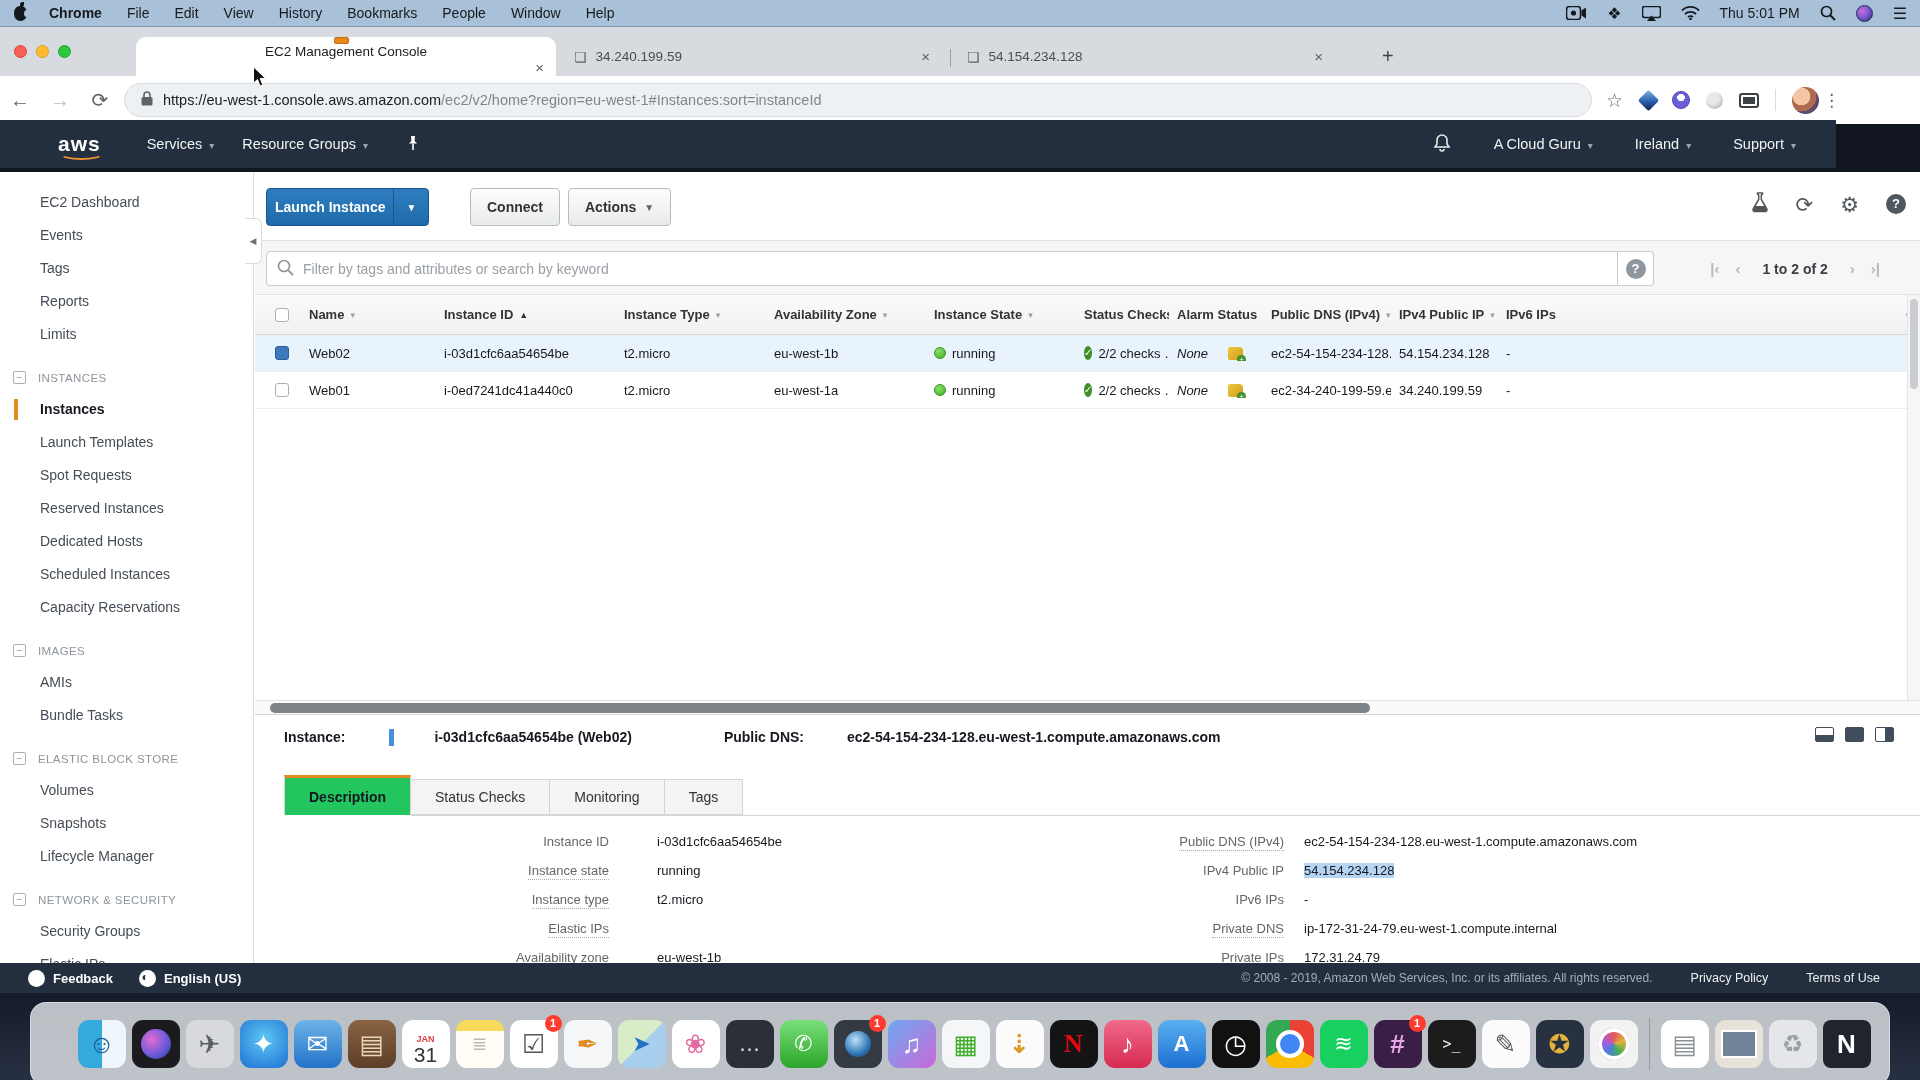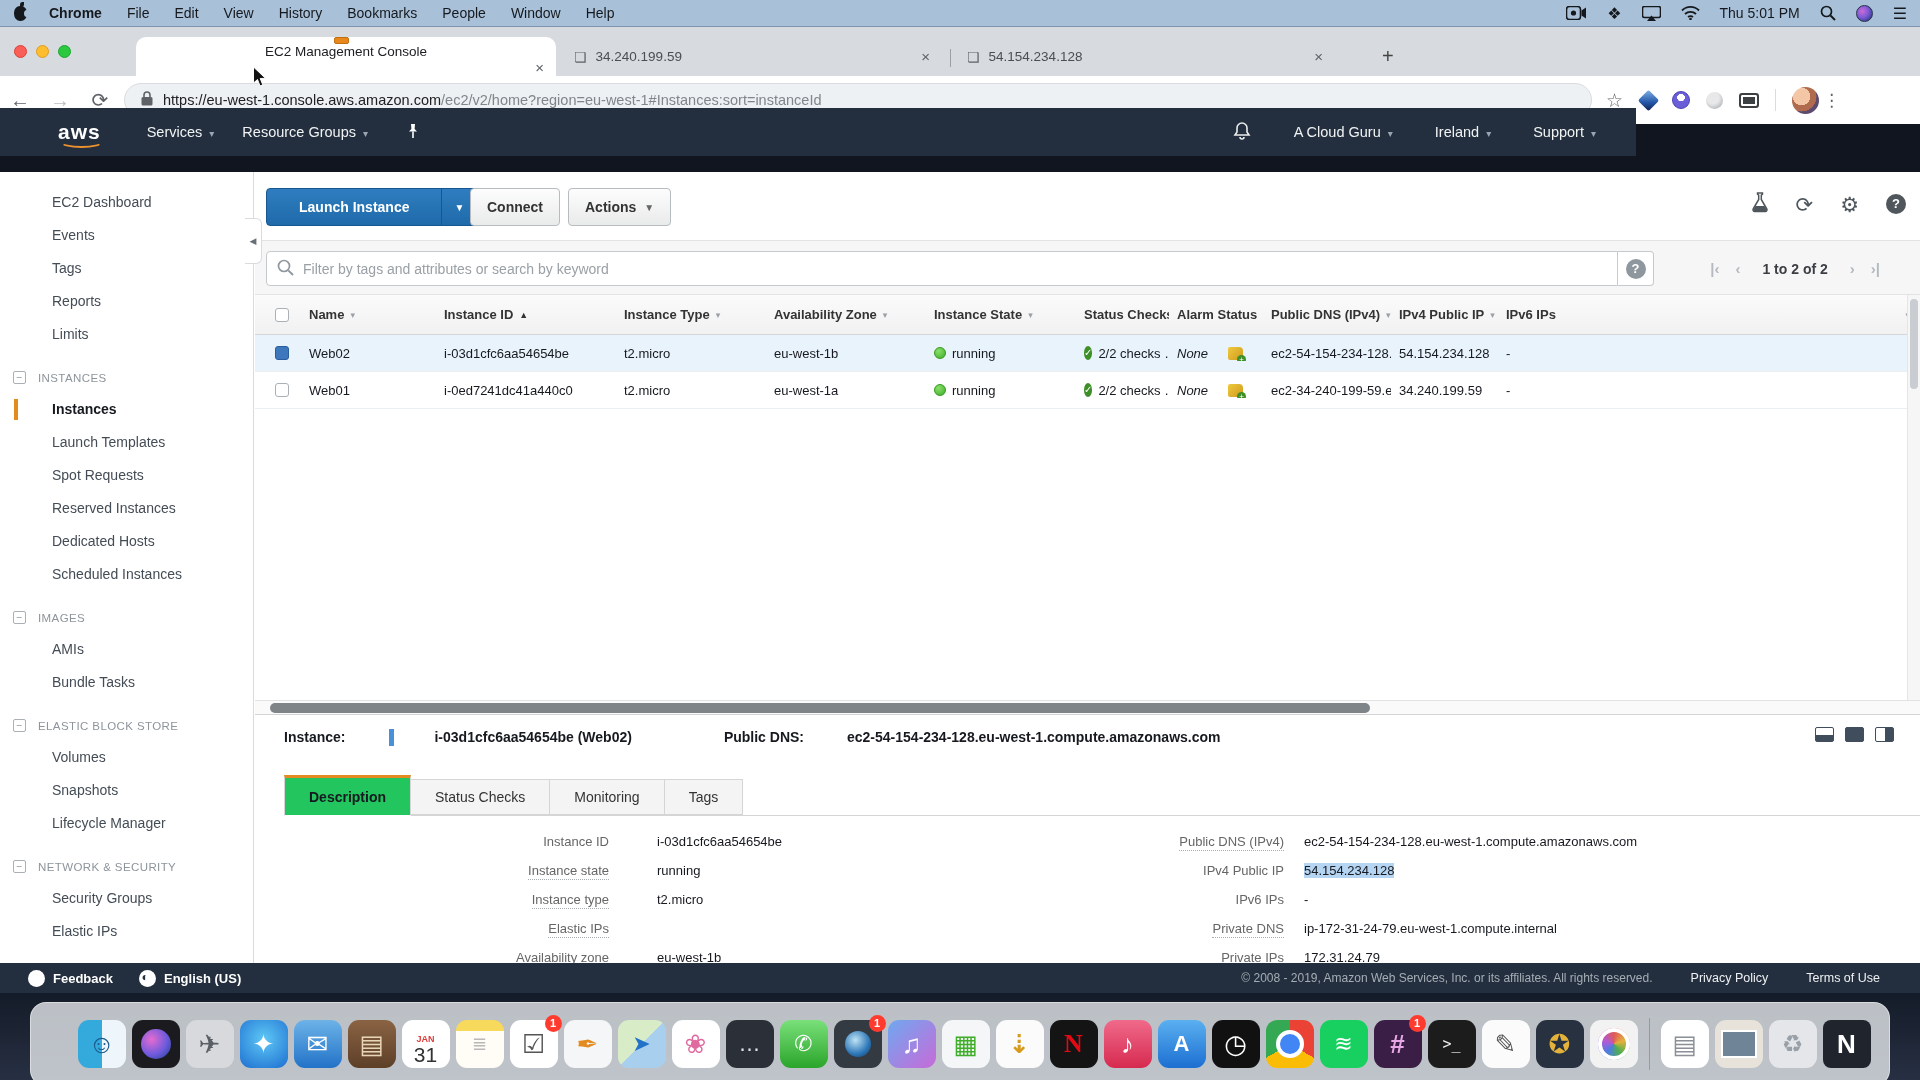--- a/index.html
+++ b/index.html
@@ -49,48 +49,48 @@
   .extrow { display:flex; align-items:center; gap:16px; margin-left:18px; }
   .ext-diamond { width:15px; height:15px; background:linear-gradient(135deg,#7fb2e5 0%,#2456a8 60%,#12224d 100%); transform:rotate(45deg); border-radius:2px; }
   .ext-purple { width:18px; height:18px; border-radius:50%; background:radial-gradient(circle at 50% 35%, #fff 0 28%, #6a5fd8 30% 100%); border:1px solid #4a3fb0; }
   .ext-gray { width:17px; height:17px; border-radius:50%; background:radial-gradient(circle at 40% 35%, #e8e8e8 0 40%, #9aa0a6 100%); }
   .ext-frame { width:20px; height:15px; background:#3c4043; border-radius:3px; box-shadow:0 0 0 2px #fff inset; border:2px solid #3c4043; }
   .vsep { width:1px; height:22px; background:#dadce0; }
   .avatar { width:27px; height:27px; border-radius:50%; background:radial-gradient(circle at 35% 35%, #f3c7a5 0 35%, #b06a4e 36% 60%, #5d4a6e 61% 100%); }
   .dots { font-size:17px; color:#5f6368; margin:0 16px 0 4px; }
 
   
-  .awsnav { position:absolute; top:108px; left:0; width:1636px; height:48px; background:#232f3e; display:flex; align-items:center; color:#eaeded; font-size:14.5px; }
+  .awsnav { position:absolute; top:120px; left:0; width:1836px; height:48px; background:#232f3e; display:flex; align-items:center; color:#eaeded; font-size:14.5px; }
   .awslogo { margin:0 46px 0 58px; font-weight:bold; font-size:21px; color:#fff; position:relative; letter-spacing:1px; }
   .awslogo::after { content:""; position:absolute; left:2px; right:-2px; bottom:-4px; height:8px; border:2px solid transparent; border-bottom:2.5px solid #ec912d; border-radius:50%; }
   .awsitem { margin-right:28px; font-weight:normal; color:#f1f3f3; }
   .awsitem .ac { color:#9aa5b1; font-size:10px; margin-left:7px; }
   .aws-pin { margin-left:10px; }
   .awsnav .spacer { flex:1; }
   .awsright { display:flex; align-items:center; gap:0; margin-right:40px; }
   .awsright .awsitem { font-weight:normal; margin:0 0 0 42px; }
   .bell { margin-left:6px; }
 
   
   .content { position:absolute; top:172px; left:0; width:1920px; height:791px; background:#fff; }
   .sidebar { position:absolute; top:0; left:0; width:254px; height:791px; background:#fff; border-right:1px solid #d9dcde; overflow:hidden; }
   .snav { list-style:none; padding-top:14px; }
-  .snav li { height:33px; line-height:33px; padding-left:52px; font-size:14px; color:#444c55; position:relative; white-space:nowrap; }
+  .snav li { height:33px; line-height:33px; padding-left:40px; font-size:14px; color:#444c55; position:relative; white-space:nowrap; }
   .snav li.sel { font-weight:bold; color:#16191f; }
   .snav li.sel::before { content:""; position:absolute; left:14px; top:6px; width:4px; height:21px; background:#e38b20; }
   .shead { height:30px; line-height:30px; margin-top:12px; padding-left:38px; font-size:11.5px; color:#8d949b; letter-spacing:.4px; position:relative; white-space:nowrap; }
   .shead .mbox { position:absolute; left:13px; top:8px; width:13px; height:13px; border:1px solid #aab0b5; border-radius:2px; color:#8d949b; font-size:10px; line-height:11px; text-align:center; }
   .collapse-notch { position:absolute; left:245px; top:46px; width:17px; height:46px; background:#fff; border:1px solid #d9dcde; border-left:none; border-radius:0 6px 6px 0; display:flex; align-items:center; justify-content:center; color:#687078; font-size:9px; z-index:5; }
 
   .main { position:absolute; top:0; left:255px; width:1665px; height:791px; }
 
   
   .ec2toolbar { position:absolute; top:0; left:0; width:100%; height:68px; background:#fff; }
   .btn-blue { position:absolute; left:11px; top:16px; height:38px; background:linear-gradient(#2f7dc0,#1f6aa9); border:1px solid #16578f; border-radius:4px; color:#fff; font-weight:bold; font-size:14px; display:flex; align-items:center; }
-  .btn-blue .lab { padding:0 32px; }
+  .btn-blue .lab { padding:0 8px; }
   .btn-blue .split { width:1px; align-self:stretch; background:#16578f; }
   .btn-blue .car { padding:0 12px; font-size:10px; }
   .btn-gray { position:absolute; top:16px; height:38px; background:linear-gradient(#fdfdfd,#e9eaea); border:1px solid #b6bcc1; border-radius:4px; color:#333; font-weight:bold; font-size:14px; display:flex; align-items:center; padding:0 16px; gap:8px; }
   .btn-gray .ac { font-size:10px; color:#666; }
   .tool-icons { position:absolute; right:14px; top:20px; display:flex; align-items:center; gap:27px; color:#4f565c; }
   .ticon { font-size:21px; line-height:21px; }
   .help-circle { width:20px; height:20px; border-radius:50%; background:#4f565c; color:#fff; font-size:13px; font-weight:bold; text-align:center; line-height:20px; }
 
   
   .filterrow { position:absolute; top:68px; left:0; width:100%; height:55px; background:#f6f6f6; border-top:1px solid #e3e3e3; border-bottom:1px solid #e3e3e3; }
@@ -355,20 +355,21 @@
         <li>Limits</li>
       </ul>
       <div class="shead"><span class="mbox">−</span><span>INSTANCES</span></div>
       <ul class="snav" style="padding-top:0;">
         <li class="sel">Instances</li>
         <li>Launch Templates</li>
         <li>Spot Requests</li>
         <li>Reserved Instances</li>
         <li>Dedicated Hosts</li>
         <li>Scheduled Instances</li>
+        <li>Capacity Reservations</li>
       </ul>
       <div class="shead"><span class="mbox">−</span><span>IMAGES</span></div>
       <ul class="snav" style="padding-top:0;">
         <li>AMIs</li>
         <li>Bundle Tasks</li>
       </ul>
       <div class="shead"><span class="mbox">−</span><span>ELASTIC BLOCK STORE</span></div>
       <ul class="snav" style="padding-top:0;">
         <li>Volumes</li>
         <li>Snapshots</li>

